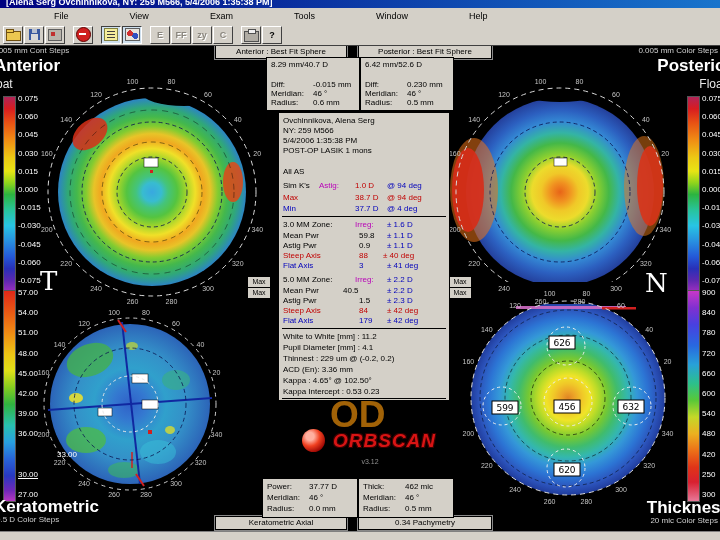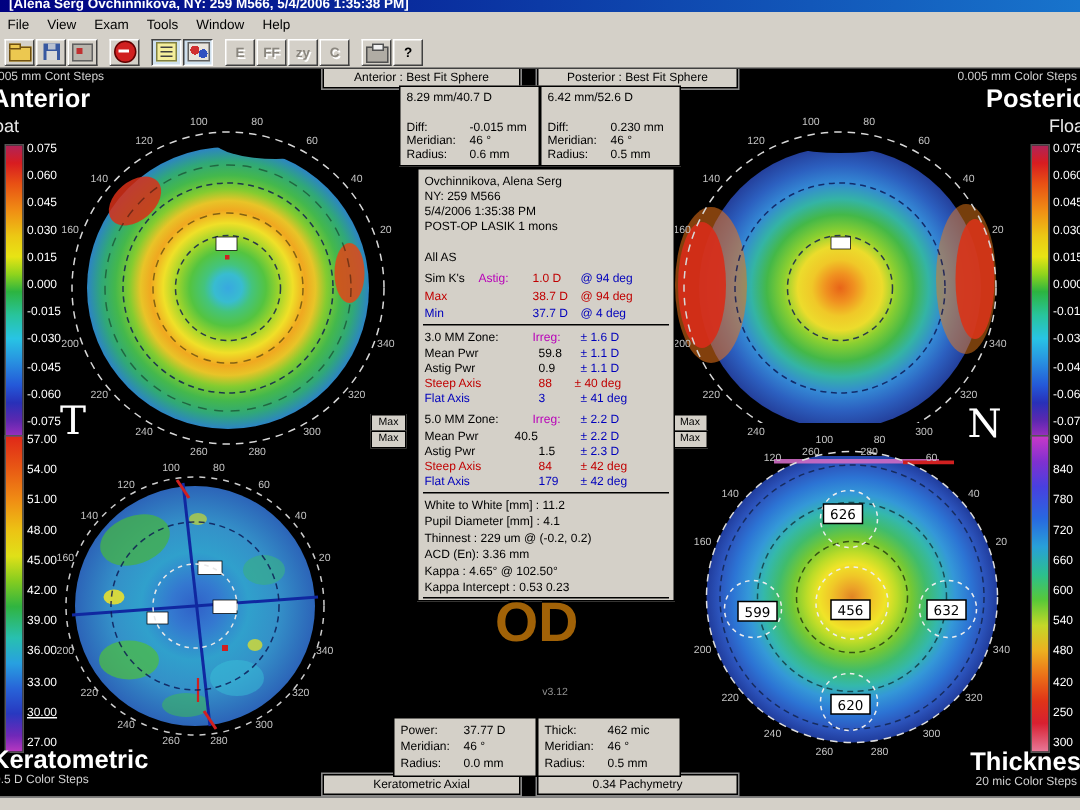--- a/index.html
+++ b/index.html
@@ -4,21 +4,21 @@
 <style>
   html,body{margin:0;padding:0;background:#222;}
   #screen{position:relative;width:720px;height:540px;background:#000;overflow:hidden;
           font-family:"Liberation Sans",sans-serif;-webkit-font-smoothing:none;}
   
   .titlebar{position:absolute;left:0;top:0;width:720px;height:8px;overflow:hidden;
     background:linear-gradient(90deg,#000080,#1874cc);z-index:9}
   .titlebar span{position:absolute;left:6px;top:-3px;color:#fff;font-size:9px;font-weight:bold;white-space:nowrap}
   .menubar{position:absolute;left:0;top:8px;width:720px;height:16px;background:#d4d0c8;
     border-bottom:1px solid #9a968e;display:flex;align-items:center;font-size:9px;color:#000;z-index:9}
-  .menu-item{padding:1px 7px 1px 5px;}
+  .menu-item{padding:1px 7px 1px 18px;margin-left:36px;}
   .toolbar{position:absolute;left:0;top:24px;width:720px;height:22px;background:#d4d0c8;
     border-bottom:1px solid #404040;display:flex;align-items:center;padding-left:3px;box-sizing:border-box;z-index:9}
   .tbtn{width:20px;height:18px;margin-right:1px;border:1px solid;border-color:#fff #404040 #404040 #fff;
     background:#d4d0c8;display:flex;align-items:center;justify-content:center;box-sizing:border-box;flex:0 0 auto}
   .tbtn.gap{margin-left:7px}
   .tbtn.pressed{border-color:#404040 #fff #fff #404040;background:#cfe0ee}
   .tbtn .glyph{font-size:9px;font-weight:bold;color:#000}
   .tbtn.disabled .glyph{color:#8a867e;text-shadow:1px 1px 0 #fff}
   .ic{display:block}
   .ic-open{width:13px;height:8px;background:#ecc850;border:1px solid #705010;position:relative;margin-top:3px}
@@ -464,20 +464,24 @@
     <div class="prow" style="top:219px"><span>White to White [mm] :</span> <span>11.2</span></div>
     <div class="prow" style="top:230px"><span>Pupil Diameter [mm] :</span> <span>4.1</span></div>
     <div class="prow" style="top:241px"><span>Thinnest :</span> <span>229 um @ (-0.2, 0.2)</span></div>
     <div class="prow" style="top:252px"><span>ACD (En):</span> <span>3.36 mm</span></div>
     <div class="prow" style="top:263px"><span>Kappa :</span> <span>4.65° @ 102.50°</span></div>
     <div class="prow" style="top:274px"><span>Kappa Intercept :</span> <span>0.53  0.23</span></div>
     <div class="hline" style="top:285px"></div>
   </div>
 
   <div class="odlbl">OD</div>
+  <div class="logo">
+    <div class="logo-sphere"></div>
+    <div class="logo-text">ORBSCAN</div>
+  </div>
   <div class="verlbl">v3.12</div>
 
   <div class="infobox" style="left:262px;top:478px;width:94px;height:38px">
     <div class="ibrow" style="top:3px"><span>Power:</span><span class="ibval">37.77 D</span></div>
     <div class="ibrow" style="top:14px"><span>Meridian:</span><span class="ibval">46 °</span></div>
     <div class="ibrow" style="top:25px"><span>Radius:</span><span class="ibval">0.0 mm</span></div>
   </div>
   <div class="infobox" style="left:358px;top:478px;width:94px;height:38px">
     <div class="ibrow" style="top:3px"><span>Thick:</span><span class="ibval">462 mic</span></div>
     <div class="ibrow" style="top:14px"><span>Meridian:</span><span class="ibval">46 °</span></div>
@@ -501,21 +505,21 @@
   <div class="vscale grad-kerat" style="left:3px;top:290px;height:212px"></div>
   <div class="scale-labels" style="left:18px;top:0">
       <span class="scale-label" style="top: 288px;">57.00</span>
       <span class="scale-label" style="top: 308.2px;">54.00</span>
       <span class="scale-label" style="top: 328.4px;">51.00</span>
       <span class="scale-label" style="top: 348.6px;">48.00</span>
       <span class="scale-label" style="top: 368.8px;">45.00</span>
       <span class="scale-label" style="top: 389px;">42.00</span>
       <span class="scale-label" style="top: 409.2px;">39.00</span>
       <span class="scale-label" style="top: 429.4px;">36.00</span>
-      <span class="scale-label" style="top: 449.6px;">33.00</span>
+      <span class="scale-label" style="top: 449.6px; margin-left: 39px;">33.00</span>
       <span class="scale-label" style="top: 469.8px; text-decoration: underline;">30.00</span>
       <span class="scale-label" style="top: 490px;">27.00</span>
     </div>
   <div class="vscale grad-elev" style="left:687px;top:96px;height:197px"></div>
   <div class="scale-labels" style="left:702px;top:0">
       <span class="scale-label" style="top: 94px;">0.075</span>
       <span class="scale-label" style="top: 112.2px;">0.060</span>
       <span class="scale-label" style="top: 130.4px;">0.045</span>
       <span class="scale-label" style="top: 148.6px;">0.030</span>
       <span class="scale-label" style="top: 166.8px;">0.015</span>

